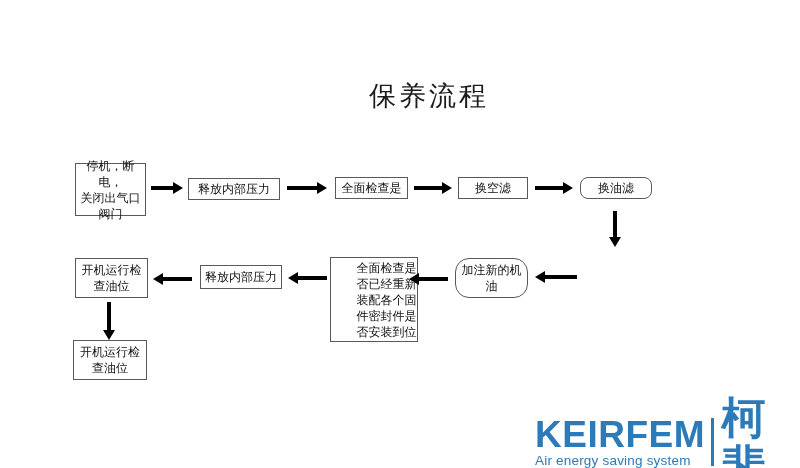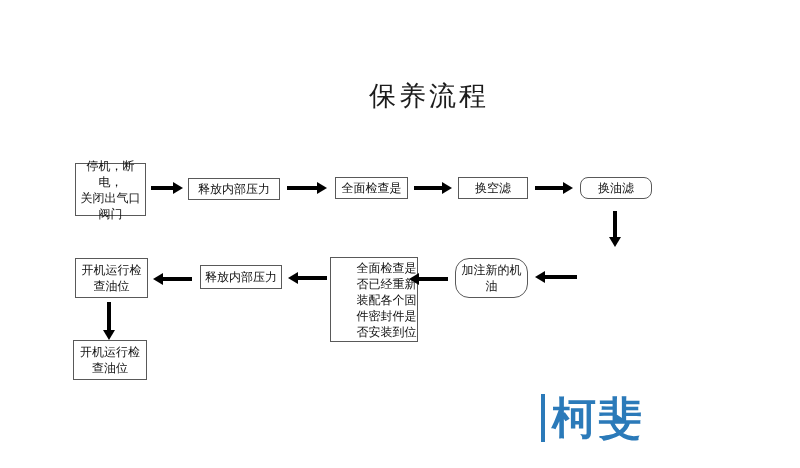--- a/index.html
+++ b/index.html
@@ -114,17 +114,21 @@
   <div class="ar a3"></div>
   <div class="ar a4"></div>
   <div class="ad d1"></div>
   <div class="al a5"></div>
   <div class="al a6"></div>
   <div class="al a7"></div>
   <div class="al a8"></div>
   <div class="ad d2"></div>
 
   <div class="logo">
+    <div class="logo-left">
+      <div class="logo-brand">KEIRFEM</div>
+      <div class="logo-tagline">Air energy saving system</div>
+    </div>
     <div class="logo-sep"></div>
     <div class="logo-cn">柯斐</div>
   </div>
 
 </div>
 
 </body></html>

